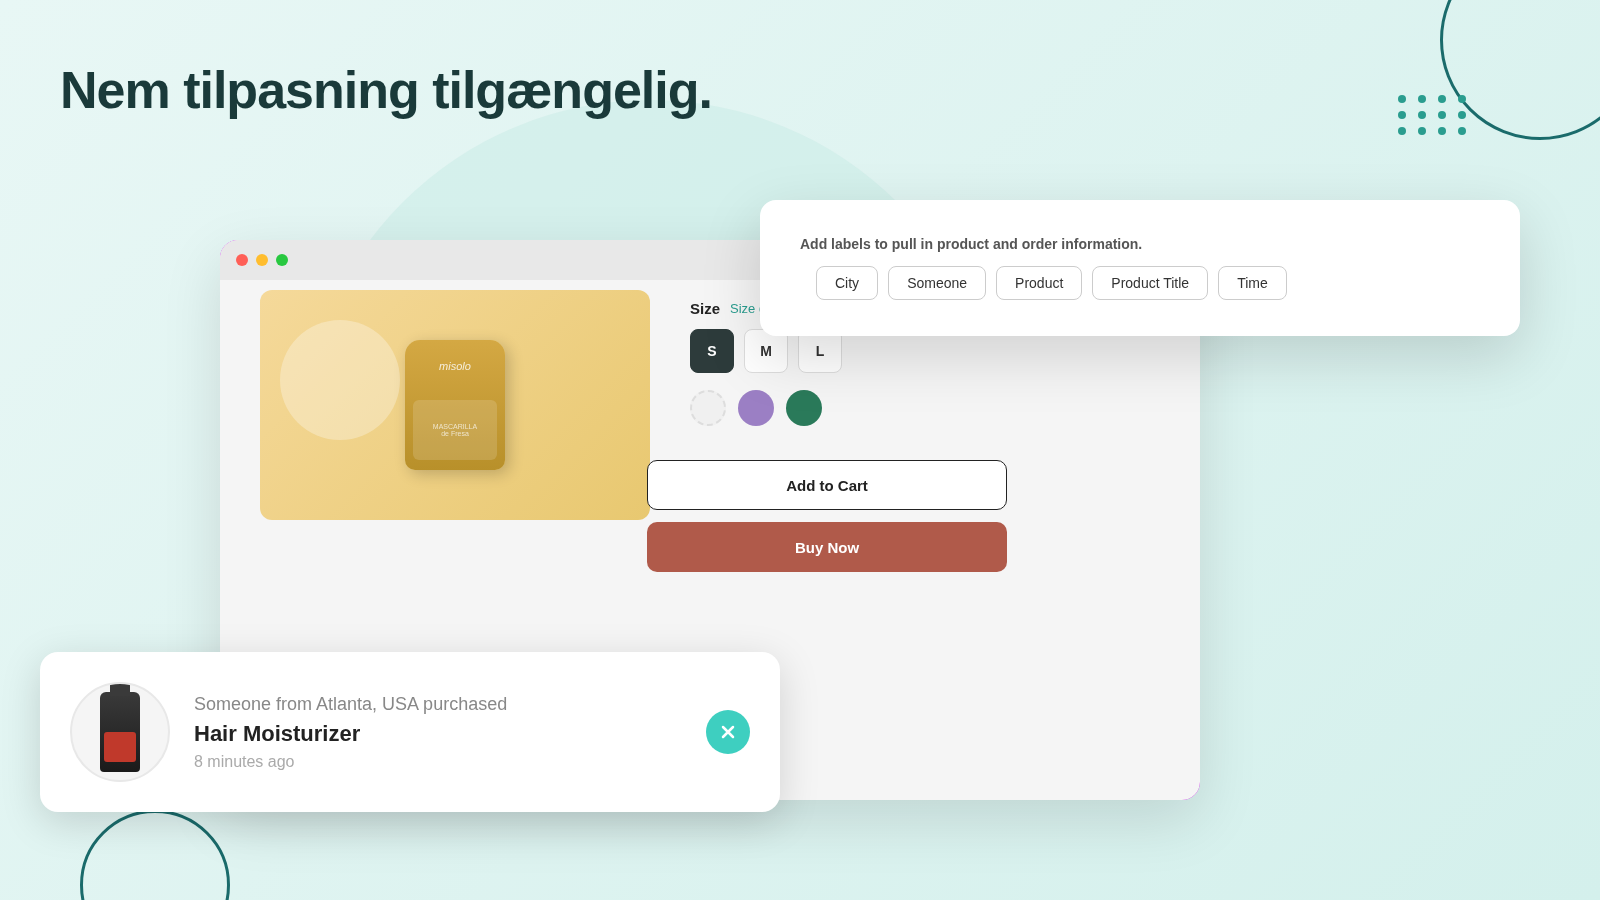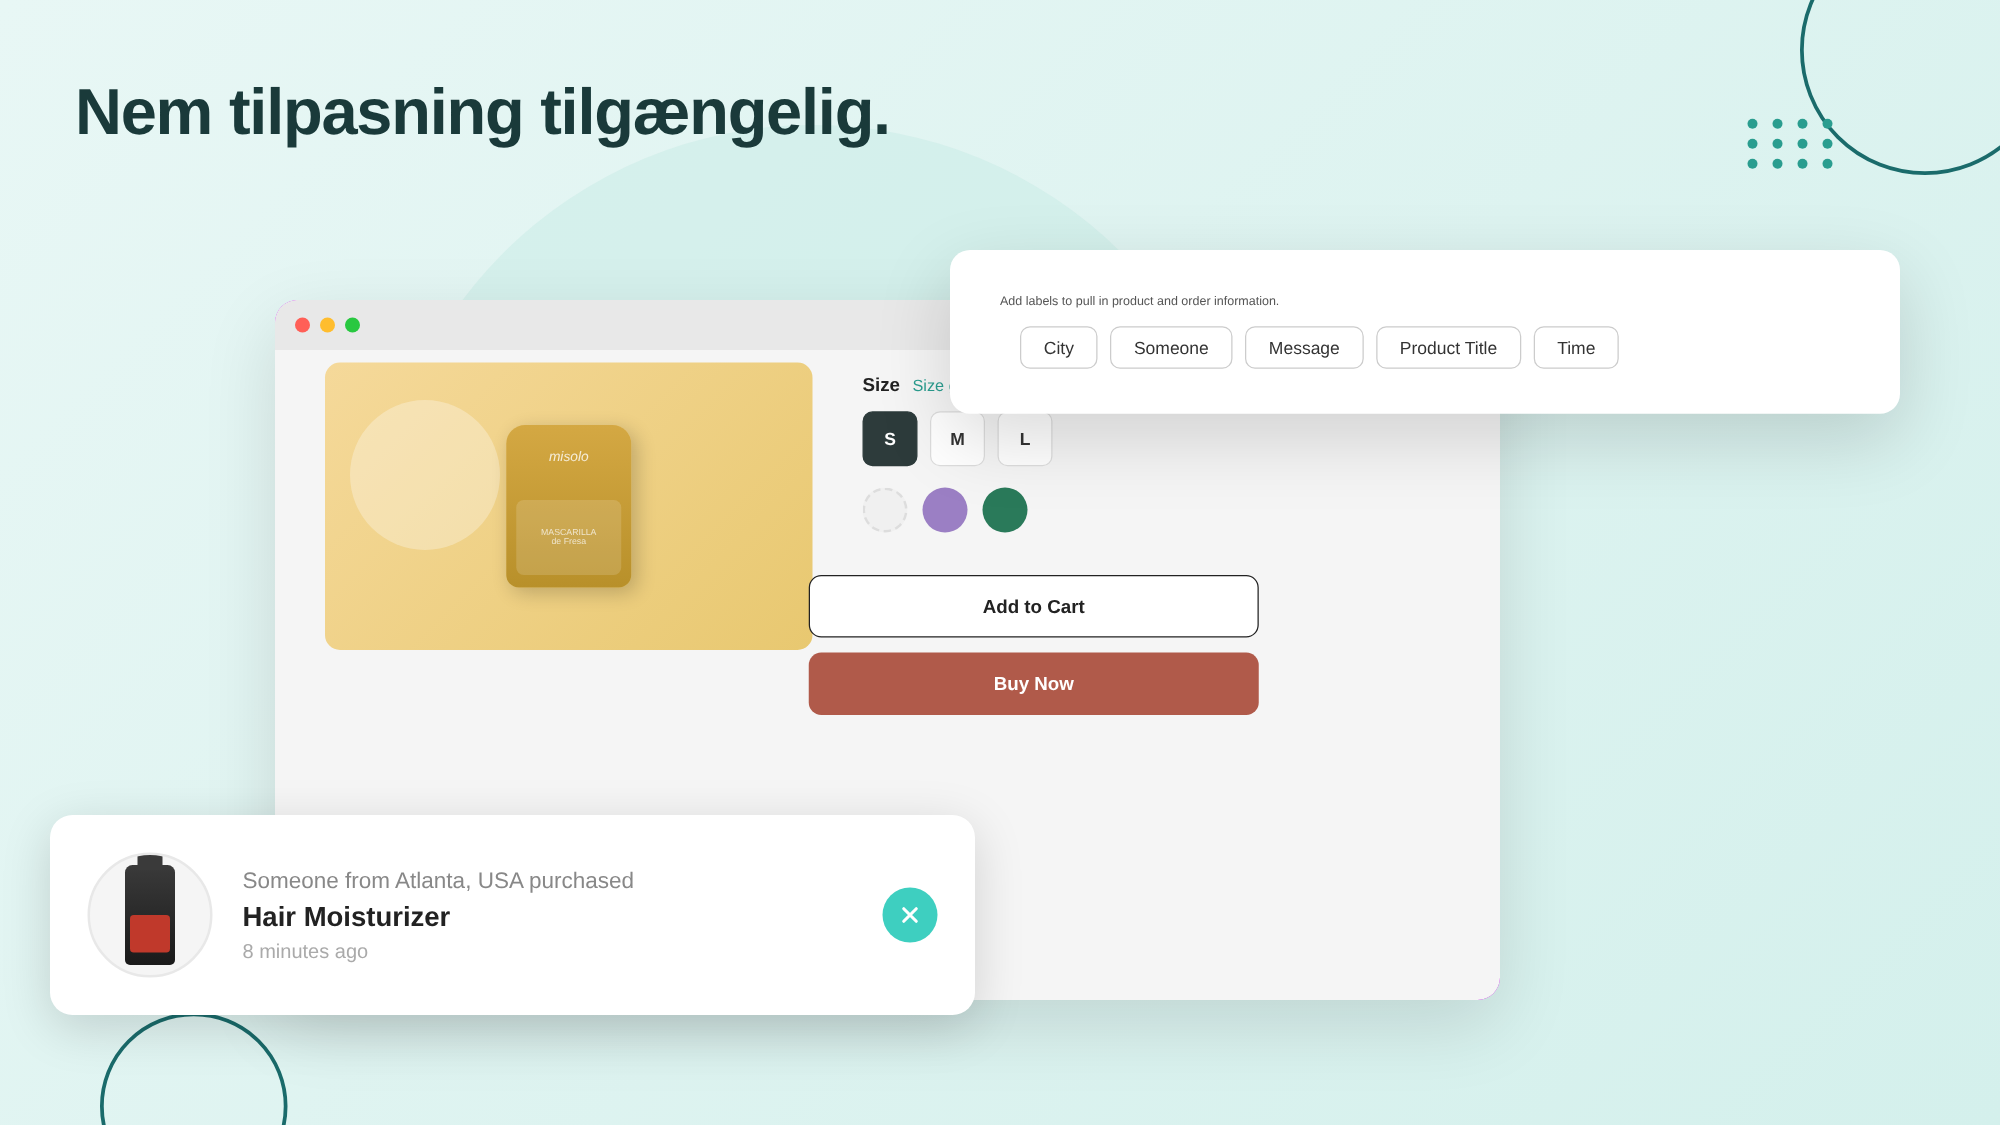--- a/index.html
+++ b/index.html
@@ -331,23 +331,24 @@
       border-radius: 8px;
       padding: 14px 16px;
       font-size: 15px;
       color: #333;
       resize: none;
       outline: none;
       font-family: inherit;
       margin-bottom: 18px;
     }
     .message-hint {
-      font-size: 10px;
+      font-size: 14px;
       color: #555;
       margin-bottom: 14px;
+      font-weight: bold;
     }
     .label-tags {
       display: flex;
       gap: 10px;
       flex-wrap: wrap;
       padding-left: 16px;
     }
     .label-tag {
       padding: 8px 18px;
       border: 1.5px solid #ccc;
@@ -534,21 +535,21 @@
 </div>
 
 <div class="message-panel">
 
 
   <div class="message-hint">Add labels to pull in product and order information.</div>
 
   <div class="label-tags">
     <button class="label-tag">City</button>
     <button class="label-tag">Someone</button>
-    <button class="label-tag">Message</button>
+    <button class="label-tag">Product</button>
     <button class="label-tag">Product Title</button>
     <button class="label-tag">Time</button>
   </div>
 </div>
 
 <div class="notification-popup">
   <div class="notif-avatar">
     <div class="product-bottle">
       <div class="product-bottle-label"></div>
     </div>

